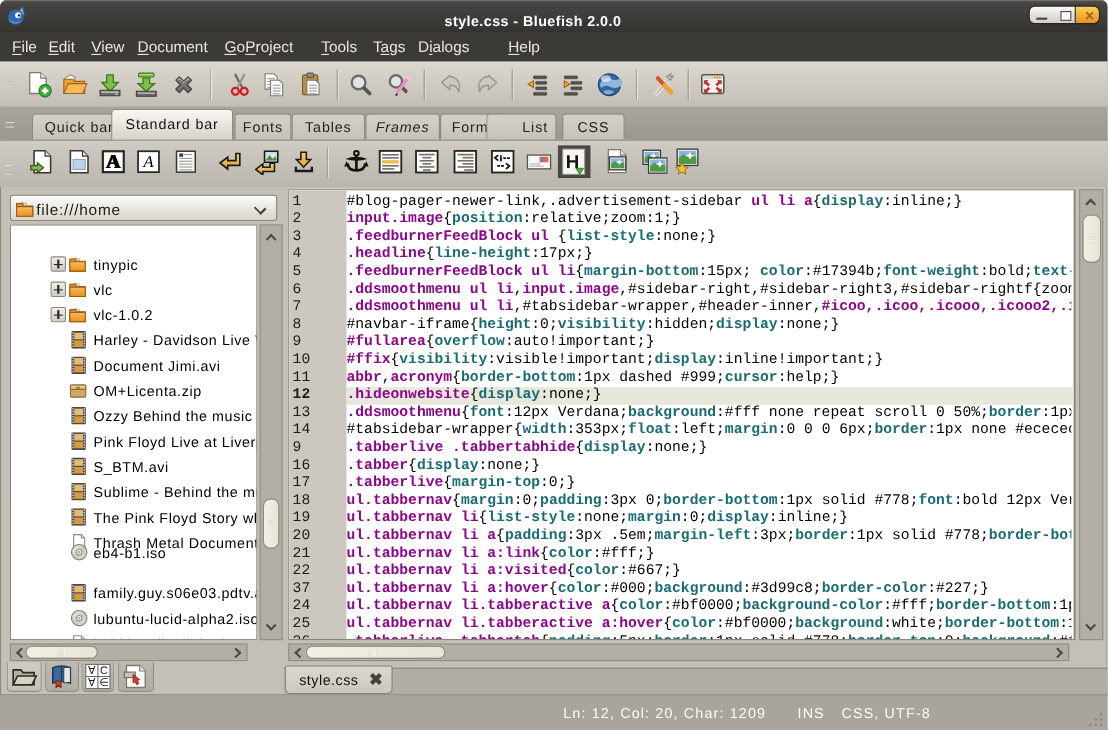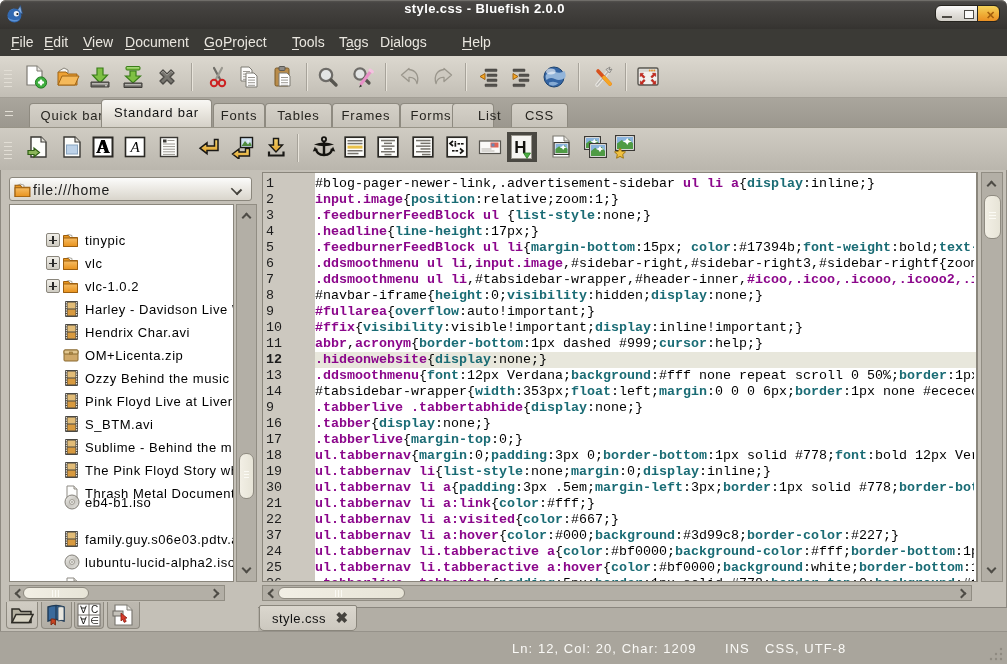--- a/index.html
+++ b/index.html
@@ -1,20 +1,20 @@
 <!DOCTYPE html>
 <html><head><meta charset="utf-8"><style>
 * { margin:0; padding:0; box-sizing:border-box; }
 html,body { background:#ffffff; }
 body { width:1007px; height:664px; position:relative; font-family:"Liberation Sans", sans-serif; }
 #win { position:absolute; left:0; top:0; width:1007px; height:664px; background:#c4c0b7; border-radius:6px 6px 0 0; overflow:hidden; box-shadow:inset 1px 0 0 #8e8a81, inset -1px 0 0 #8e8a81, inset 0 -1px 0 #8e8a81; }
 #titlebar { position:absolute; left:0; top:0; width:1007px; height:29px;
   background:linear-gradient(#5a5854 0%, #474543 10%, #403e3b 45%, #3a3835 80%, #353330 100%);
   border-radius:6px 6px 0 0; box-shadow:inset 0 1px 0 #6f6d69; }
-#title-text { position:absolute; left:0; right:38px; top:1px; text-align:center; color:#ffffff; font-weight:bold; font-size:13px; letter-spacing:0.4px; }
+#title-text { position:absolute; left:0; right:38px; top:12px; text-align:center; color:#ffffff; font-weight:bold; font-size:13px; letter-spacing:0.4px; }
 #winbtns { position:absolute; left:935px; top:5px; width:65px; height:17px; border-radius:6px;
   border:1px solid #26241f; background:linear-gradient(#fbfaf9, #e2dfda 55%, #d2cfc8); }
 #btn-close { position:absolute; right:-1px; top:-1px; width:23px; height:17px; border-radius:0 6px 6px 0;
   background:linear-gradient(#f5d35b, #efae37 55%, #ea8f23); border:1px solid #26241f; }
 .wglyph { position:absolute; }
 #g-min { left:6px; top:3px; width:10px; height:9px; border-bottom:2.5px solid #4e4b45; }
 #g-max { left:28px; top:4px; width:10px; height:9px; border:1.8px solid #4e4b45; background:#fbfaf9; }
 #g-close { left:50px; top:2px; font-size:11px; color:#a35f0e; font-weight:bold; line-height:15px; font-family:"Liberation Sans"; }
 #menubar { position:absolute; left:0; top:29px; width:1007px; height:27px; background:#3b3a36; }
 .menu-item { position:absolute; top:34px; color:#e9e6df; font-size:14px; }
@@ -251,23 +251,23 @@
 <div class="tsep" style="left:625px; top:63px;"></div>
 <div id="tabstrip">
       <div class="handle" style="left:5px; top:10px;">
         <i></i>
         <i></i>
       </div>
     </div>
 <div class="ntab" style="left:29px; width:86px;">Quick bar</div>
 <div class="ntab" style="left:213px; width:52px;">Fonts</div>
 <div class="ntab" style="left:265px; width:67px;">Tables</div>
-<div class="ntab" style="left:332px; width:68px;">Frames</div>
+<div class="ntab" style="left:332px; width:68px;font-style:italic;">Frames</div>
 <div class="ntab" style="left:400px; width:62px;">Forms</div>
-<div class="ntab" style="left:452px; width:42px;padding-left:25px;">List</div>
+<div class="ntab" style="left:442px; width:64px;padding-left:25px;">List</div>
 <div class="ntab" style="left:511px; width:57px;">CSS</div>
 <div id="tab-active" style="left:101px; width:111px;">Standard bar</div>
 <div id="toolbar2">
       <div class="handle" style="left:4px; top:11px;">
         <i></i>
         <i></i>
         <i></i>
         <i></i>
         <i></i>
       </div>
@@ -477,21 +477,21 @@
             <rect x="1.8" y="10.6" width="1.2" height="1.4"></rect>
             <rect x="1.8" y="13" width="1.2" height="1.4"></rect>
             <rect x="12" y="1" width="1.2" height="1.4"></rect>
             <rect x="12" y="3.4" width="1.2" height="1.4"></rect>
             <rect x="12" y="5.8" width="1.2" height="1.4"></rect>
             <rect x="12" y="8.2" width="1.2" height="1.4"></rect>
             <rect x="12" y="10.6" width="1.2" height="1.4"></rect>
             <rect x="12" y="13" width="1.2" height="1.4"></rect>
           </g>
         </svg>
-<div class="lbl">Hendrix Char.avi</div>
+<div class="lbl">Document Jimi.avi</div>
       </div>
 <div class="trow" style="top:139px">
 <svg style="position:absolute;left:53px;top:3px;" width="16" height="16" viewBox="0 0 16 16">
           <rect x="1" y="3" width="14" height="11" rx="1" fill="#cfa868" stroke="#8a6a30"></rect>
           <rect x="1" y="3" width="14" height="4" rx="1" fill="#e2c68e" stroke="#8a6a30"></rect>
           <rect x="6.5" y="5" width="3" height="2" fill="#b5924e" stroke="#8a6a30" stroke-width="0.6"></rect>
         </svg>
 <div class="lbl">OM+Licenta.zip</div>
       </div>
 <div class="trow" style="top:162px">
@@ -732,21 +732,21 @@
           <div>10</div>
           <div>11</div>
           <div style="font-weight:bold">12</div>
           <div>13</div>
           <div>14</div>
           <div>9</div>
           <div>16</div>
           <div>17</div>
           <div>18</div>
           <div>19</div>
-          <div>30</div>
+          <div>20</div>
           <div>21</div>
           <div>22</div>
           <div>37</div>
           <div>24</div>
           <div>25</div>
           <div>26</div>
 </div>
       </div>
       <div id="hl12"></div>
       <div id="code"><div>#blog-pager-newer-link,.advertisement-sidebar <b class="s">ul li a</b>{<b class="p">display</b>:inline;}</div><div><b class="s">input.image</b>{<b class="p">position</b>:relative;zoom:1;}</div><div><b class="s">.feedburnerFeedBlock ul</b> {<b class="p">list-style</b>:none;}</div><div><b class="s">.headline</b>{<b class="p">line-height</b>:17px;}</div><div><b class="s">.feedburnerFeedBlock ul li</b>{<b class="p">margin-bottom</b>:15px; <b class="p">color</b>:#17394b;<b class="p">font-weight</b>:bold;<b class="p">text-al</b></div><div><b class="s">.ddsmoothmenu ul li</b>,<b class="s">input.image</b>,#sidebar-right,#sidebar-right3,#sidebar-rightf{zoom</div><div><b class="s">.ddsmoothmenu ul li</b>,#tabsidebar-wrapper,#header-inner,<b class="s">#icoo,.icoo,.icooo,.icooo2,.ico</b></div><div>#navbar-iframe{<b class="p">height</b>:0;<b class="p">visibility</b>:hidden;<b class="p">display</b>:none;}</div><div><b class="s">#fullarea</b>{<b class="p">overflow</b>:auto!important;}</div><div><b class="s">#ffix</b>{<b class="p">visibility</b>:visible!important;<b class="p">display</b>:inline!important;}</div><div><b class="s">abbr</b>,<b class="s">acronym</b>{<b class="p">border-bottom</b>:1px dashed #999;<b class="p">cursor</b>:help;}</div><div><b class="s">.hideonwebsite</b>{<b class="p">display</b>:none;}</div><div><b class="s">.ddsmoothmenu</b>{<b class="p">font</b>:12px Verdana;<b class="p">background</b>:#fff none repeat scroll 0 50%;<b class="p">border</b>:1px</div><div>#tabsidebar-wrapper{<b class="p">width</b>:353px;<b class="p">float</b>:left;<b class="p">margin</b>:0 0 0 6px;<b class="p">border</b>:1px none #ececec</div><div><b class="s">.tabberlive .tabbertabhide</b>{<b class="p">display</b>:none;}</div><div><b class="s">.tabber</b>{<b class="p">display</b>:none;}</div><div><b class="s">.tabberlive</b>{<b class="p">margin-top</b>:0;}</div><div><b class="s">ul.tabbernav</b>{<b class="p">margin</b>:0;<b class="p">padding</b>:3px 0;<b class="p">border-bottom</b>:1px solid #778;<b class="p">font</b>:bold 12px Verd</div><div><b class="s">ul.tabbernav li</b>{<b class="p">list-style</b>:none;<b class="p">margin</b>:0;<b class="p">display</b>:inline;}</div><div><b class="s">ul.tabbernav li a</b>{<b class="p">padding</b>:3px .5em;<b class="p">margin-left</b>:3px;<b class="p">border</b>:1px solid #778;<b class="p">border-bott</b></div><div><b class="s">ul.tabbernav li a:link</b>{<b class="p">color</b>:#fff;}</div><div><b class="s">ul.tabbernav li a:visited</b>{<b class="p">color</b>:#667;}</div><div><b class="s">ul.tabbernav li a:hover</b>{<b class="p">color</b>:#000;<b class="p">background</b>:#3d99c8;<b class="p">border-color</b>:#227;}</div><div><b class="s">ul.tabbernav li.tabberactive a</b>{<b class="p">color</b>:#bf0000;<b class="p">background-color</b>:#fff;<b class="p">border-bottom</b>:1px</div><div><b class="s">ul.tabbernav li.tabberactive a:hover</b>{<b class="p">color</b>:#bf0000;<b class="p">background</b>:white;<b class="p">border-bottom</b>:1px</div><div><b class="s">.tabberlive .tabbertab</b>{<b class="p">padding</b>:5px;<b class="p">border</b>:1px solid #778;<b class="p">border-top</b>:0;<b class="p">background</b>:#ff</div></div>

